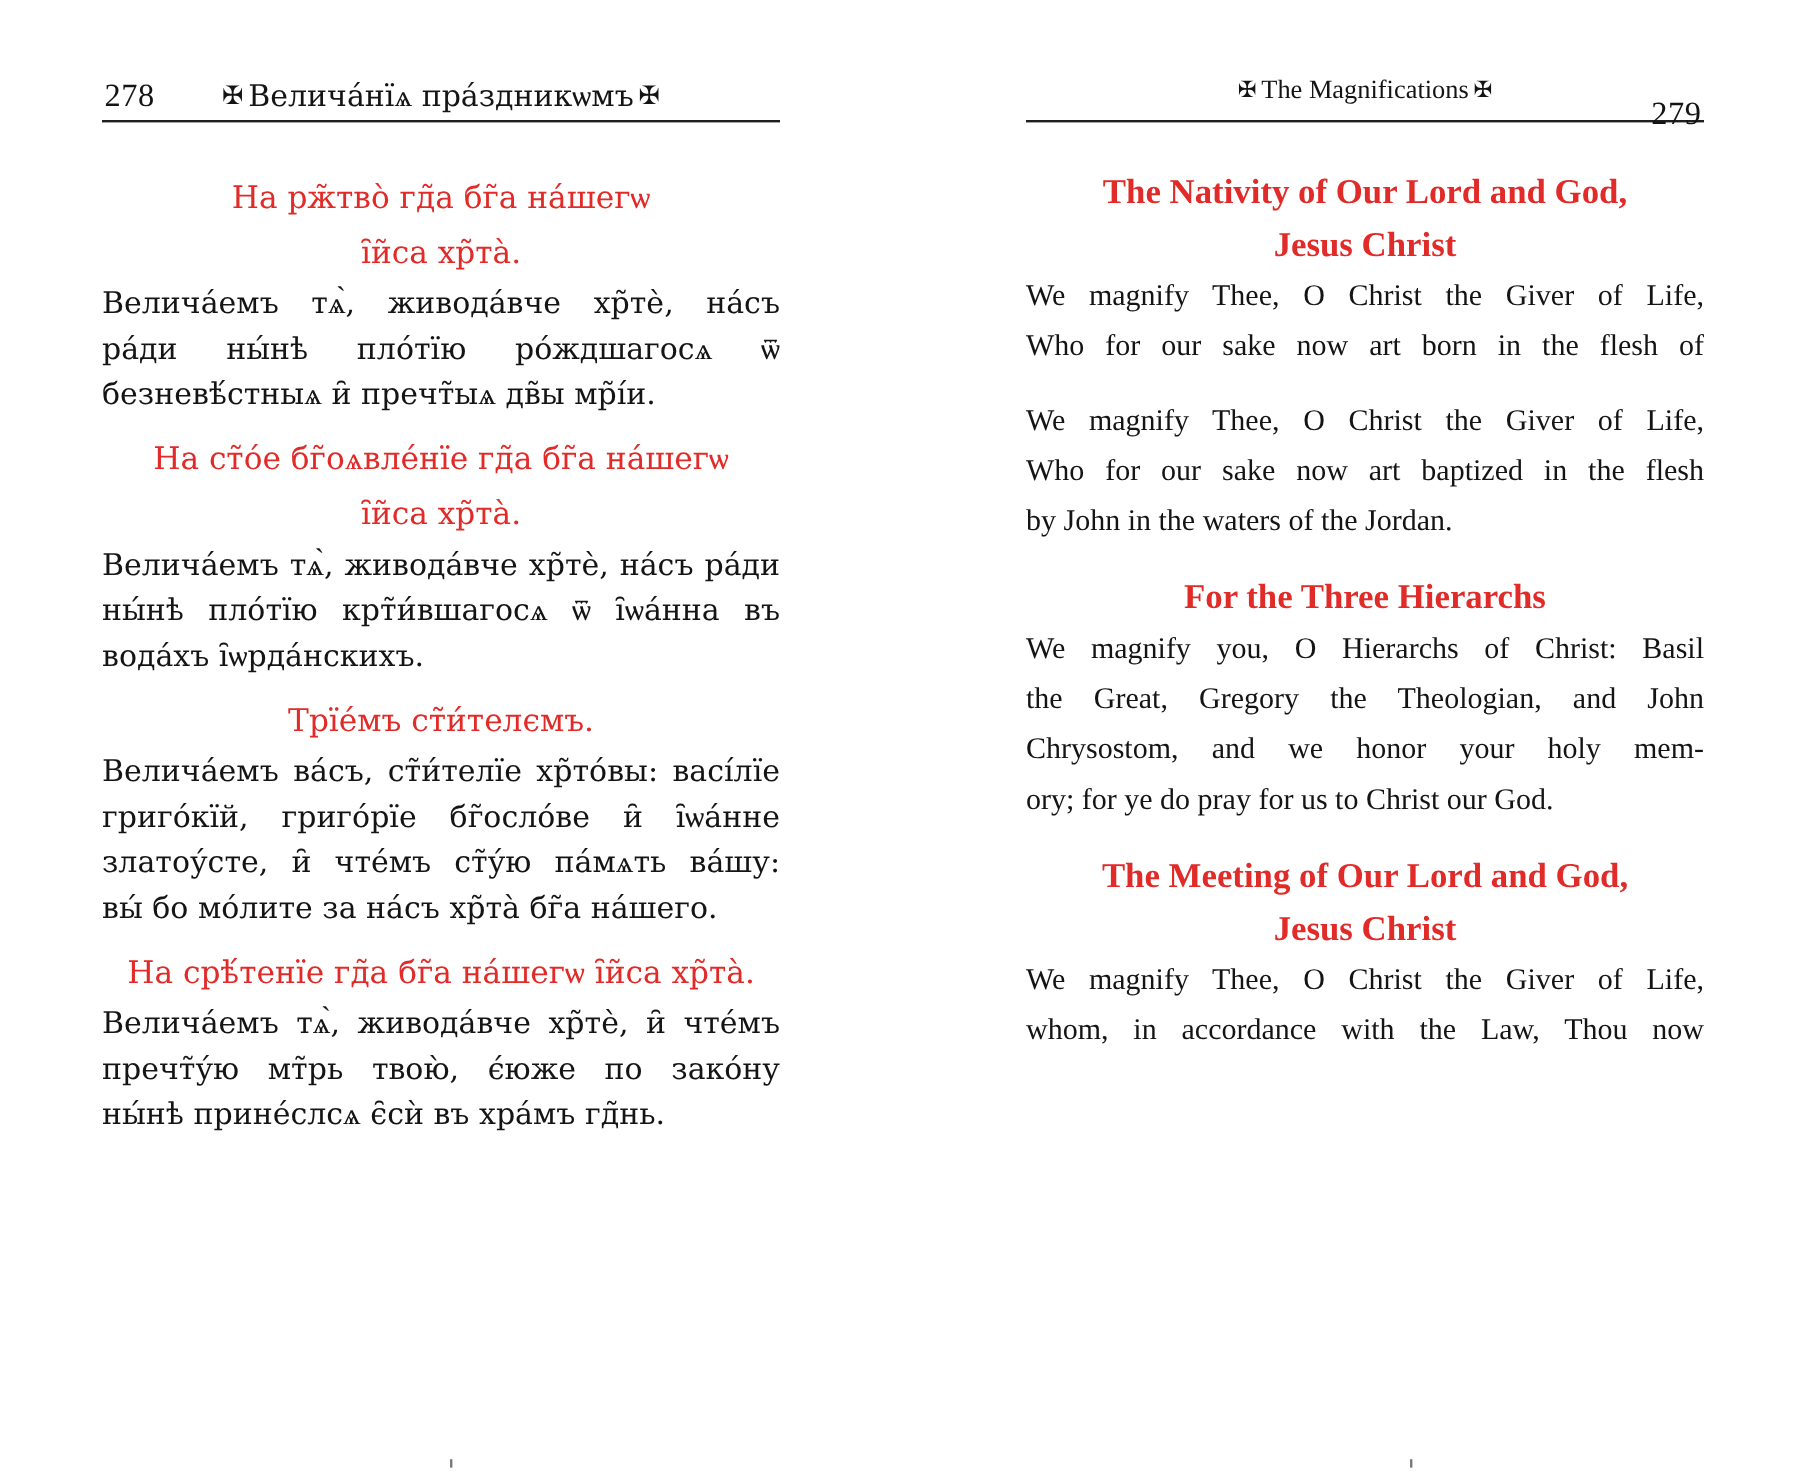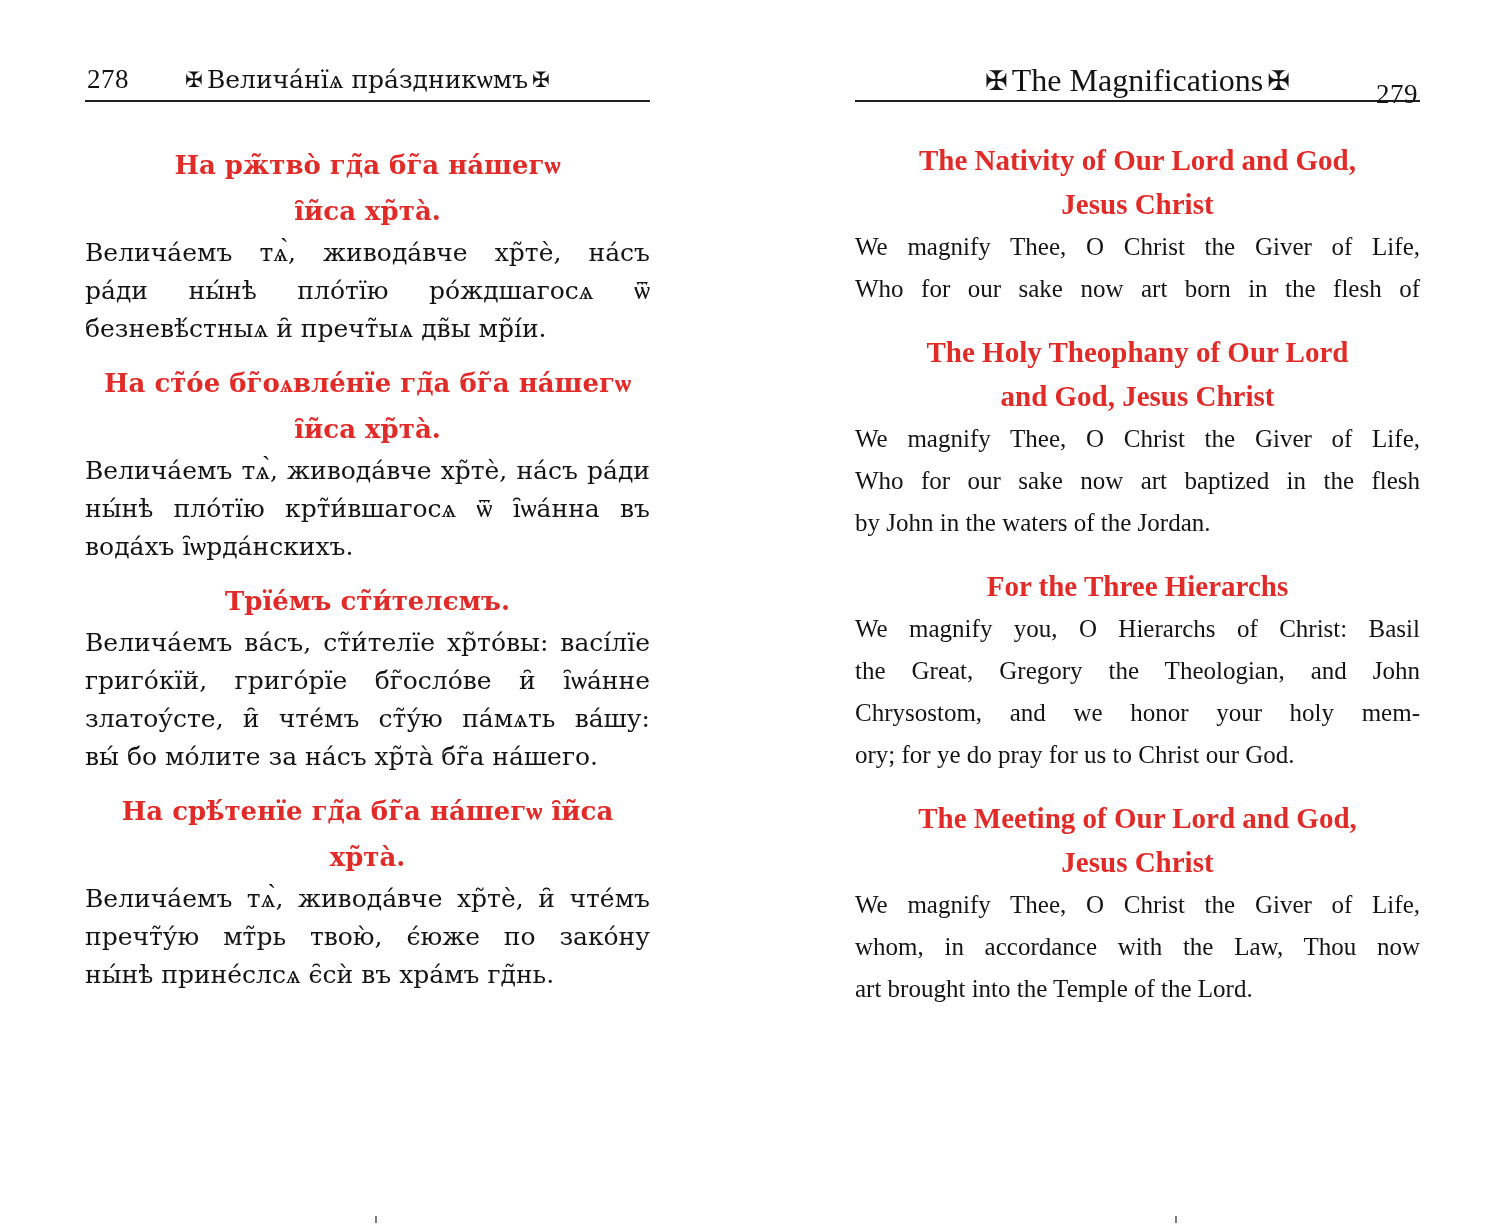--- a/index.html
+++ b/index.html
@@ -29,34 +29,33 @@
   .page-header .header-title {
     position: absolute; left: 50%; top: 4px;
     transform: translateX(-50%);
     white-space: nowrap;
     text-align: right;
   }
   #left-page .header-title {
     font-family: "DejaVu Serif", serif;
     font-size: 25px; top: 7px;
   }
-  #right-page .header-title { font-size: 32px; }
+  #right-page .header-title { font-size: 22px; }
   .cross { font-size: 0.85em; position: relative; top: -1px; padding: 0 4px; }
 
   .content { padding-top: 0; }
 
   
   #left-page .sec { margin-top: 12px; }
   #left-page .sec:first-child { margin-top: 40px; }
   #left-page .sec-heading {
     font-family: "DejaVu Serif", serif;
     color: #e12b28;
     font-size: 26px; line-height: 46px;
     text-align: center;
-    font-weight: bold;
   }
   #left-page .b-line {
     font-family: "DejaVu Serif", serif;
     font-size: 25px; line-height: 38px;
     text-align: justify; text-align-last: justify;
   }
   #left-page .b-line.last { text-align-last: left; }
 
   
   #right-page .sec { margin-top: 20px; }
@@ -146,24 +145,20 @@
         <div class="sec-heading">
           <div class="h-line">The Nativity of Our Lord and God,</div>
           <div class="h-line">Jesus Christ</div>
         </div>
         <div class="sec-body">
           <div class="b-line">We magnify Thee, O Christ the Giver of Life,</div>
           <div class="b-line">Who for our sake now art born in the flesh of</div>
         </div>
       </div>
       <div class="sec">
-        <div class="sec-heading">
-          <div class="h-line">The Holy Theophany of Our Lord</div>
-          <div class="h-line">and God, Jesus Christ</div>
-        </div>
         <div class="sec-body">
           <div class="b-line">We magnify Thee, O Christ the Giver of Life,</div>
           <div class="b-line">Who for our sake now art baptized in the flesh</div>
           <div class="b-line last">by John in the waters of the Jordan.</div>
         </div>
       </div>
       <div class="sec">
         <div class="sec-heading">
           <div class="h-line">For the Three Hierarchs</div>
         </div>
@@ -175,20 +170,19 @@
         </div>
       </div>
       <div class="sec">
         <div class="sec-heading">
           <div class="h-line">The Meeting of Our Lord and God,</div>
           <div class="h-line">Jesus Christ</div>
         </div>
         <div class="sec-body">
           <div class="b-line">We magnify Thee, O Christ the Giver of Life,</div>
           <div class="b-line">whom, in accordance with the Law, Thou now</div>
-          <div class="b-line last">art brought into the Temple of the Lord.</div>
         </div>
       </div>
     </div>
 </div>
 
 <div class="crop-mark" id="crop-mark-left"></div>
 <div class="crop-mark" id="crop-mark-right"></div>
 
 </body></html>

